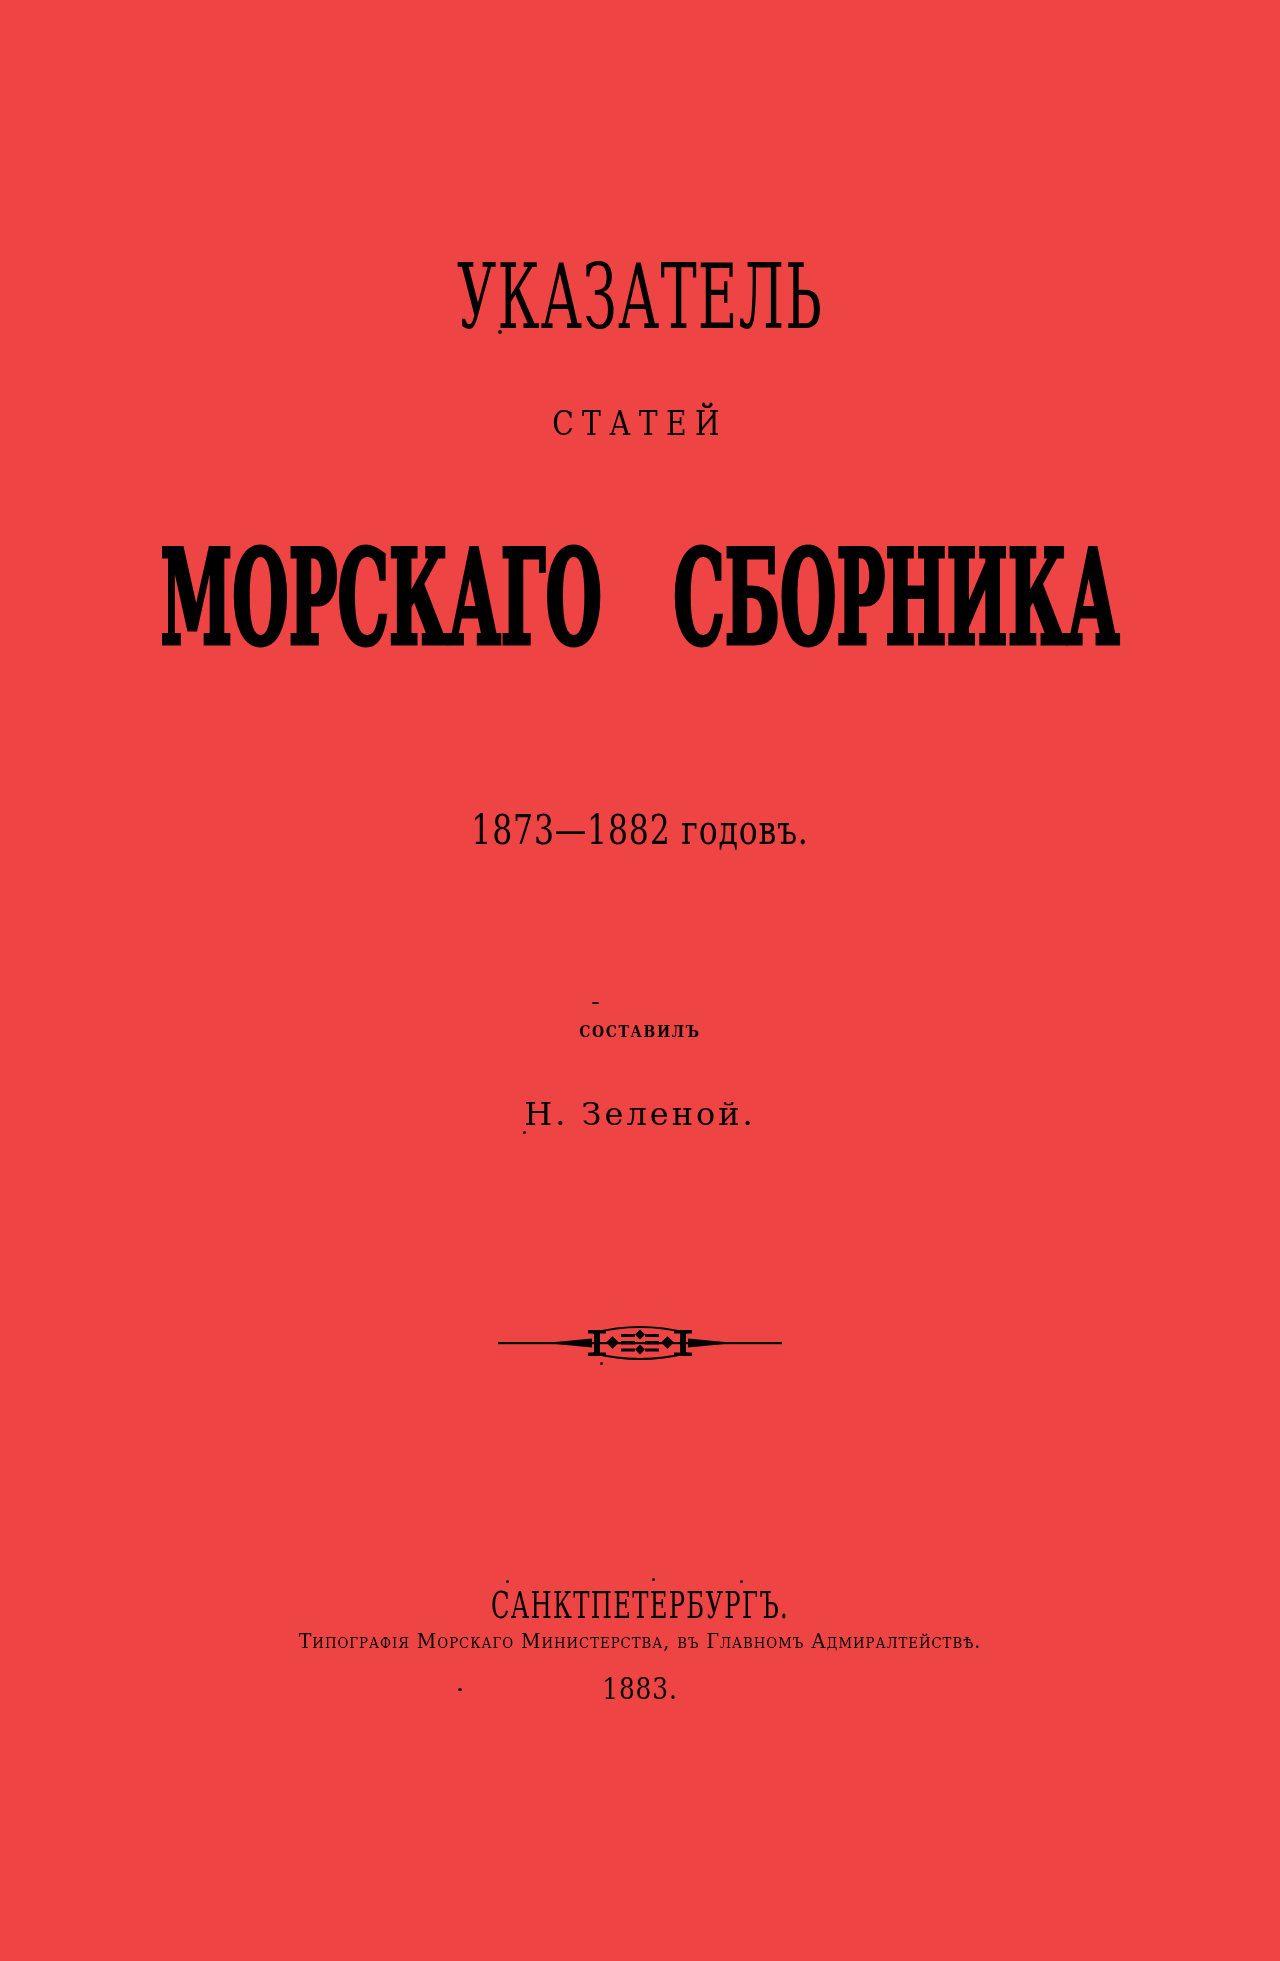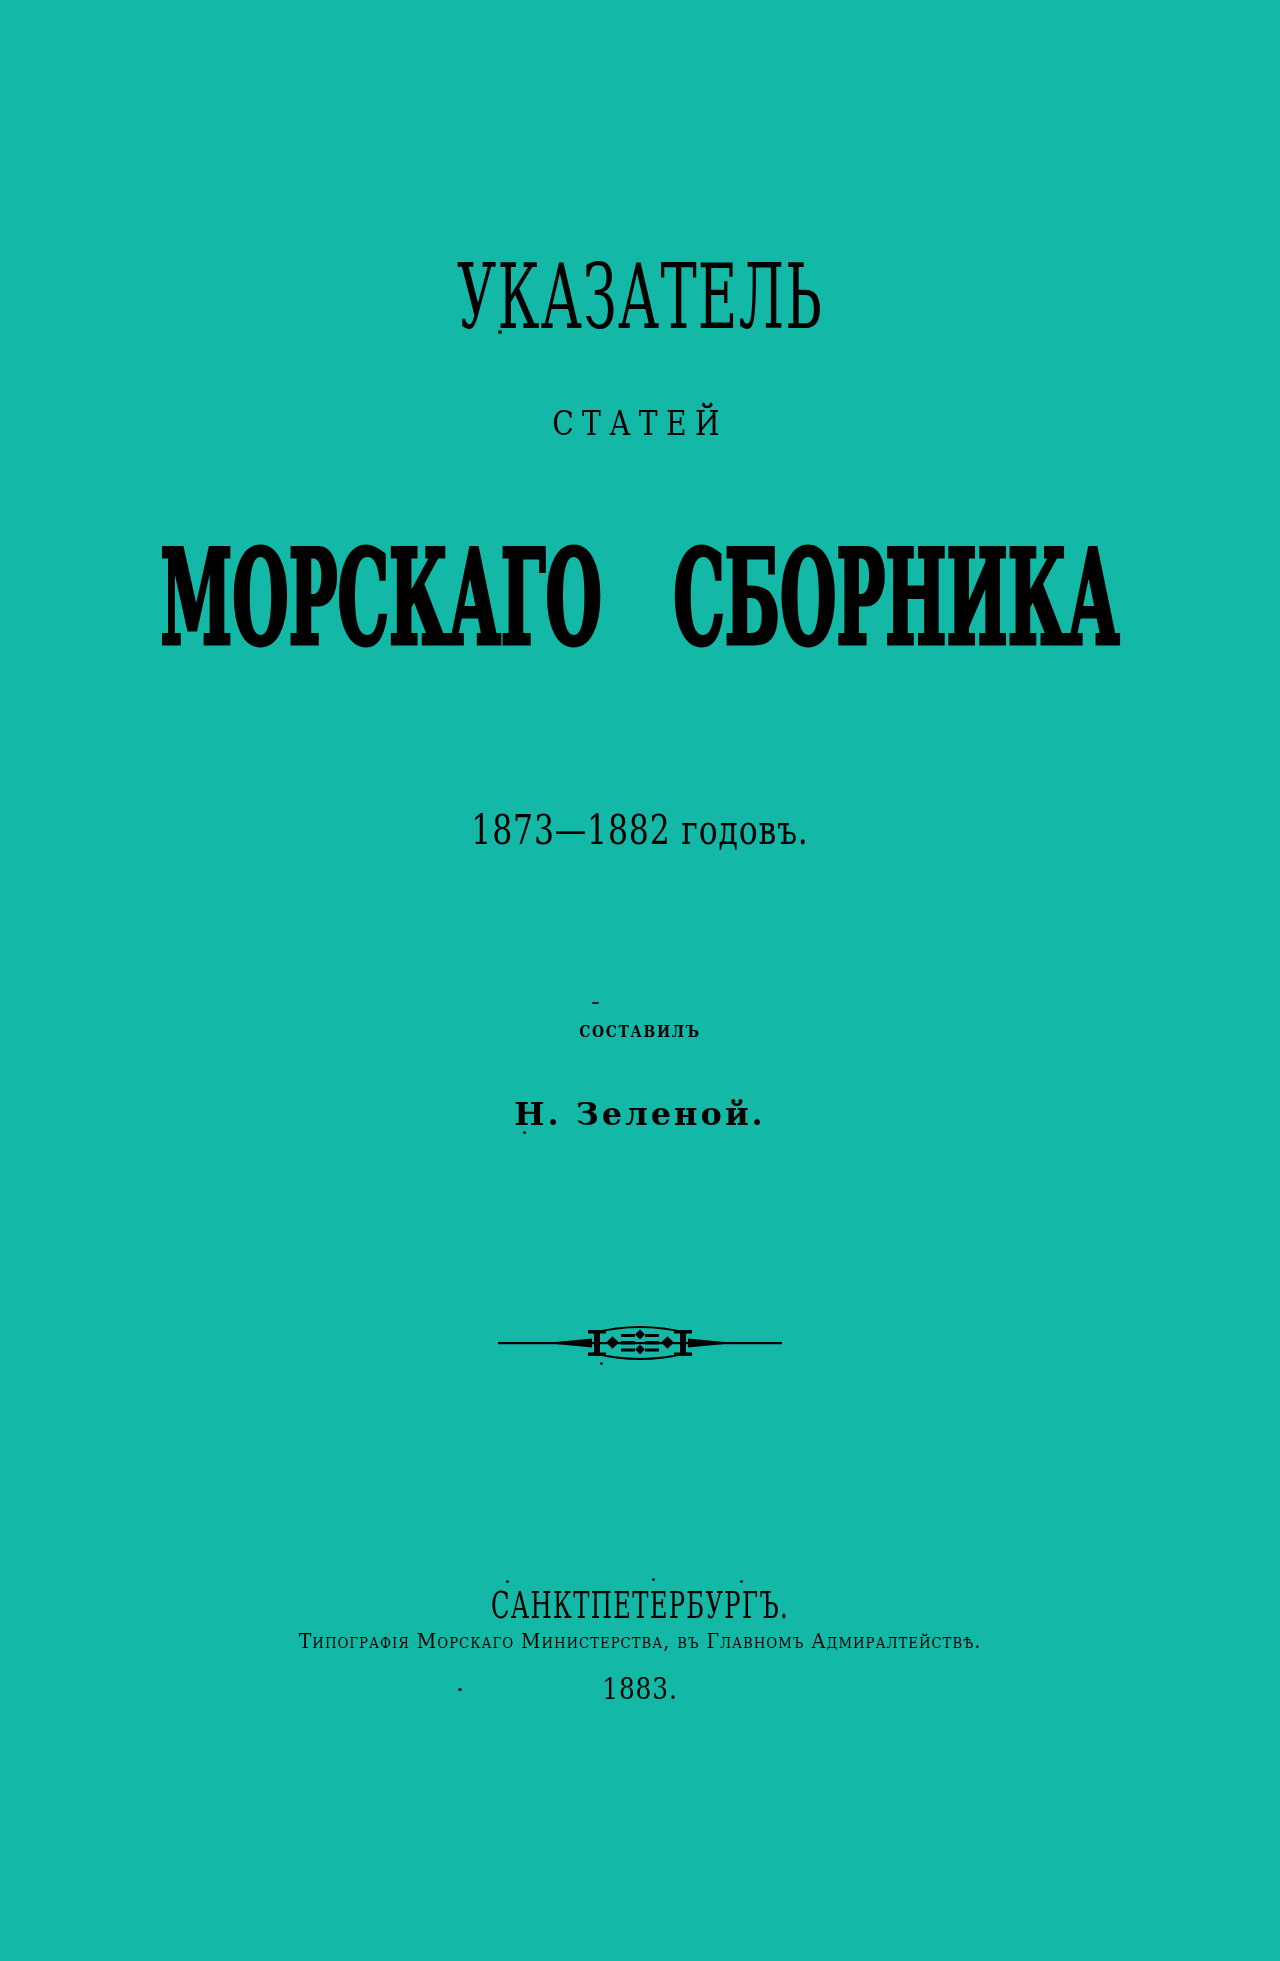--- a/index.html
+++ b/index.html
@@ -1,20 +1,20 @@
 <!DOCTYPE html>
 <html><head>
 <meta charset="utf-8">
 <style>
   html, body { margin: 0; padding: 0; background: #ffffff; }
   .page {
     position: relative;
     width: 1280px;
     height: 1961px;
-    background: #14b8a6;
+    background: #ef4444;
     color: #000000;
     font-family: "DejaVu Serif", "Liberation Serif", serif;
     overflow: hidden;
   }
   .line {
     position: absolute;
     left: 0;
     right: 0;
     text-align: center;
     line-height: 1;
@@ -57,21 +57,21 @@
     top: 1023px;
     font-size: 17px;
     font-weight: bold;
     letter-spacing: 2px;
     transform: scaleX(0.82);
   }
   
   .t-compiler-name {
     top: 1098px;
     font-size: 32px;
-    font-weight: bold;
+    font-weight: normal;
     letter-spacing: 3px;
   }
   
   .t-city {
     top: 1586px;
     font-size: 38px;
     letter-spacing: 2px;
     transform: scaleX(0.64);
   }
   

